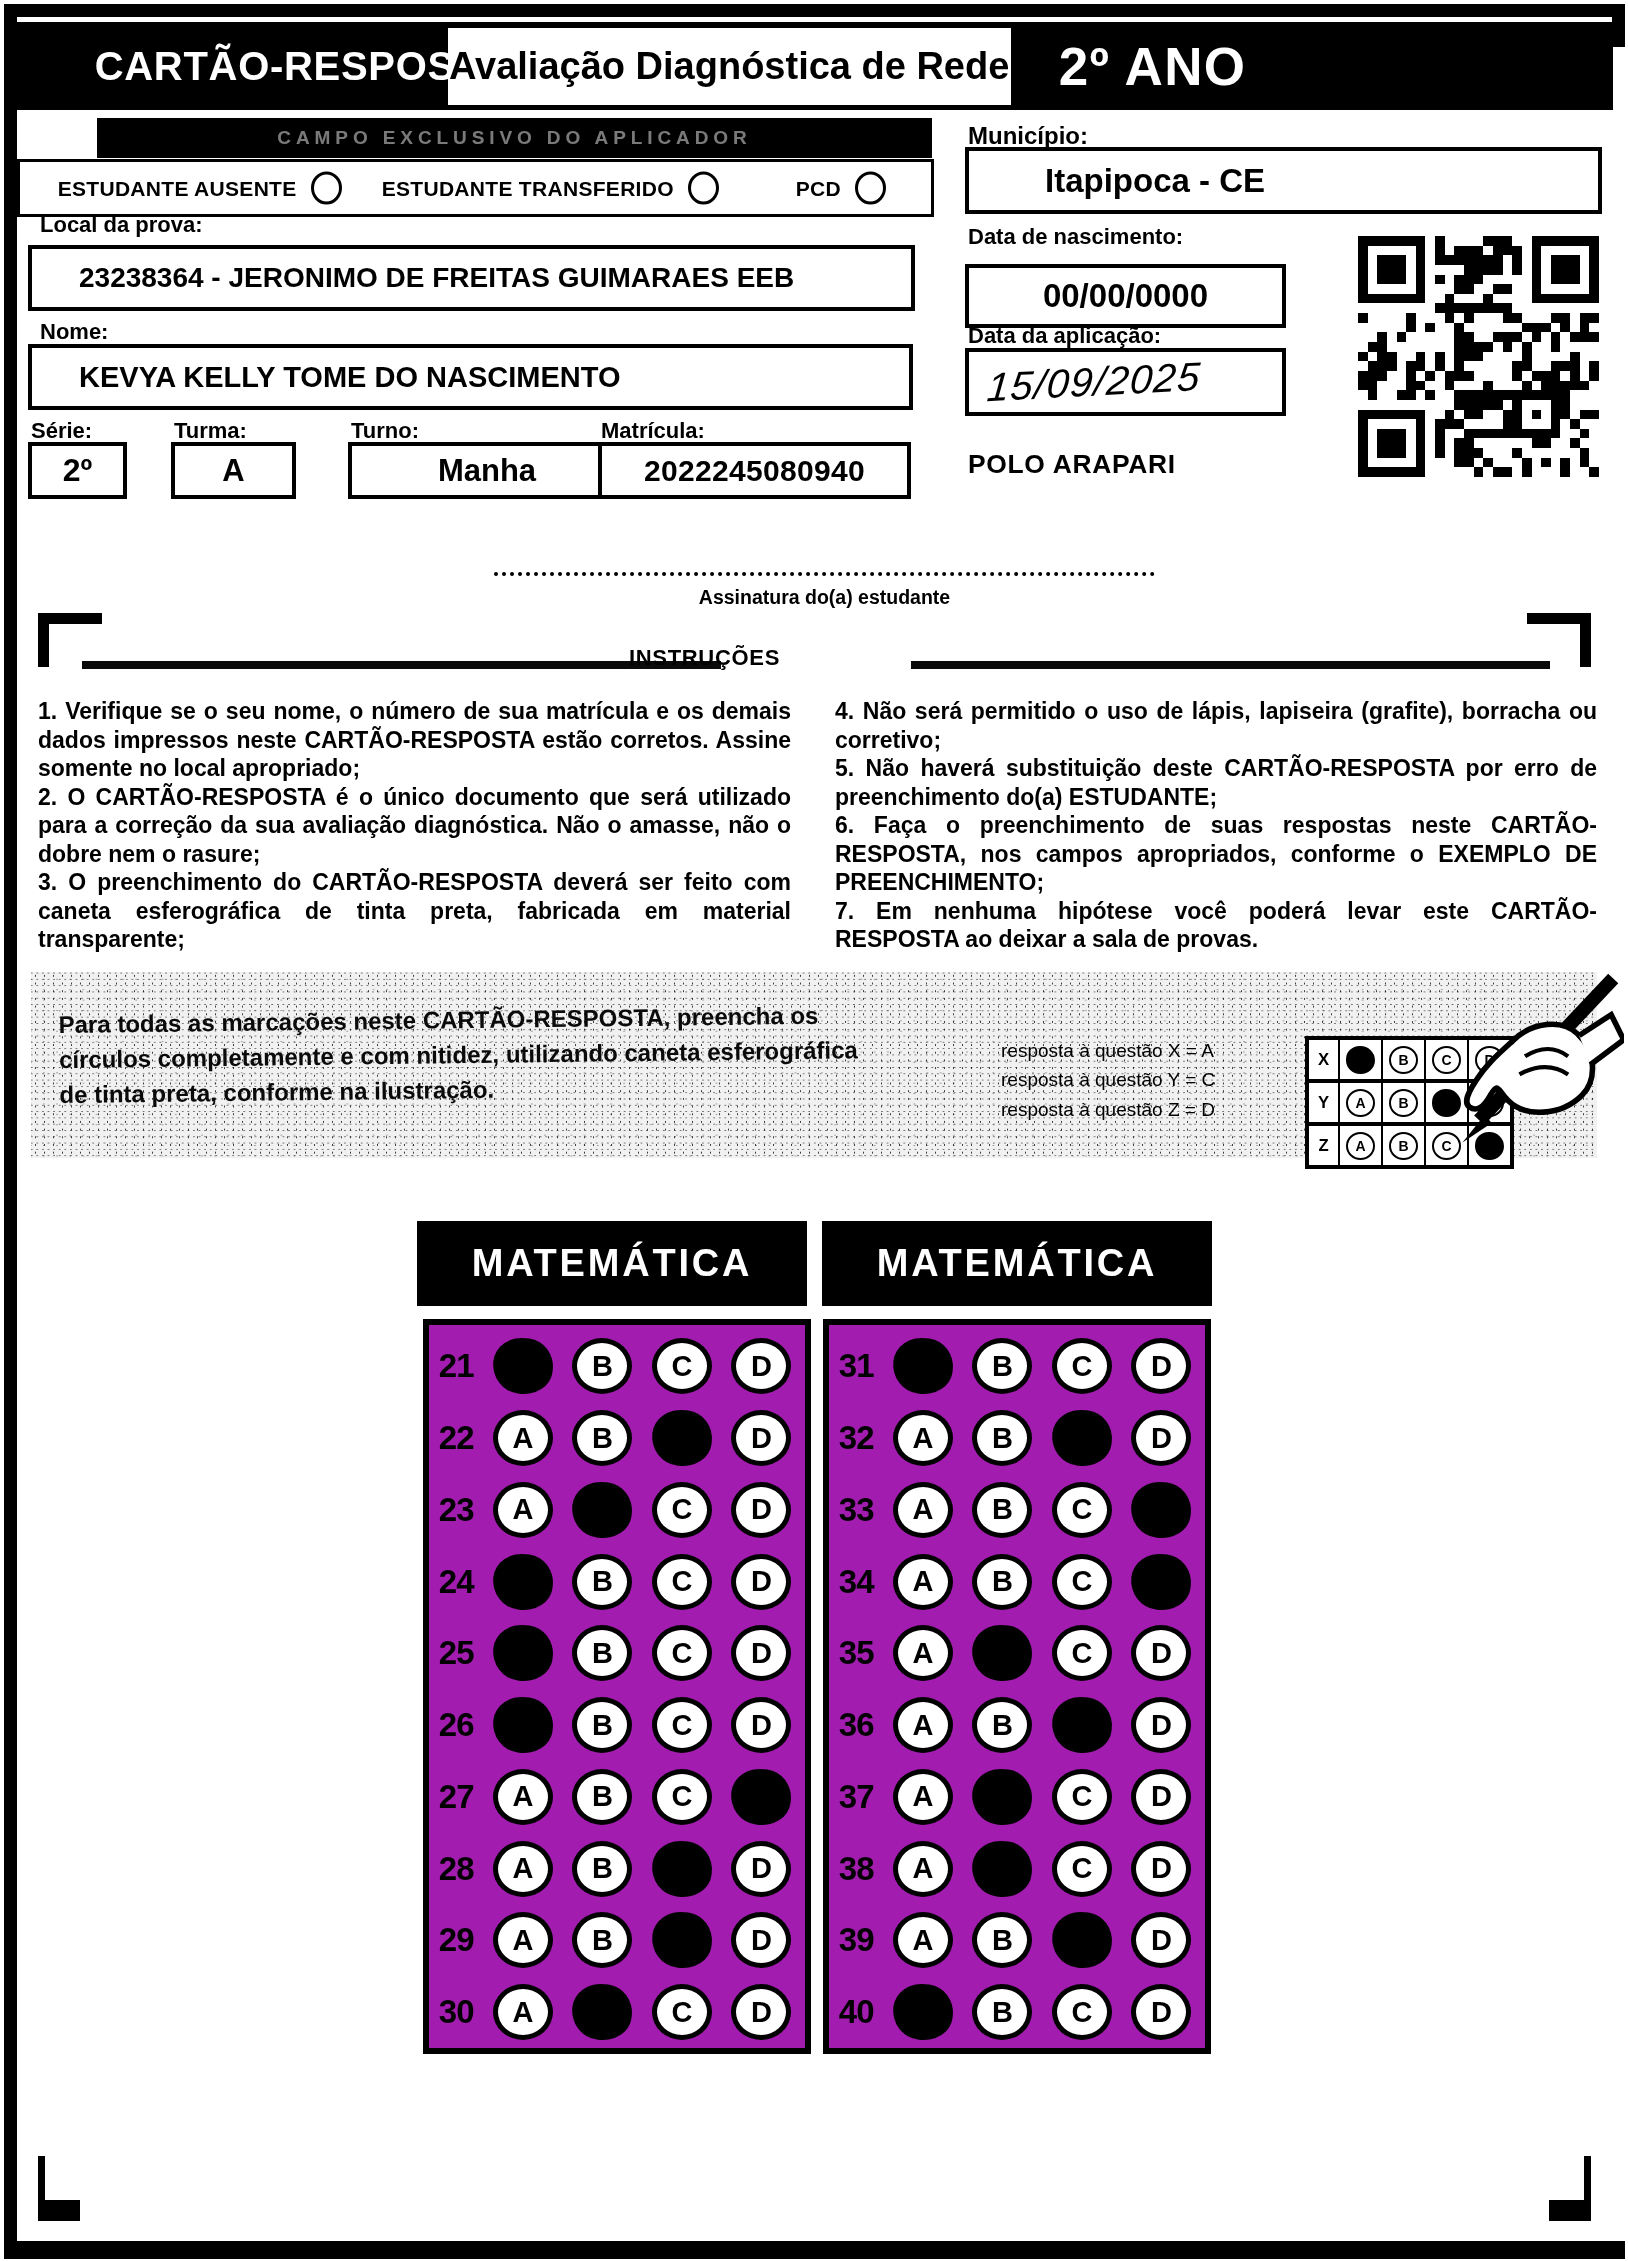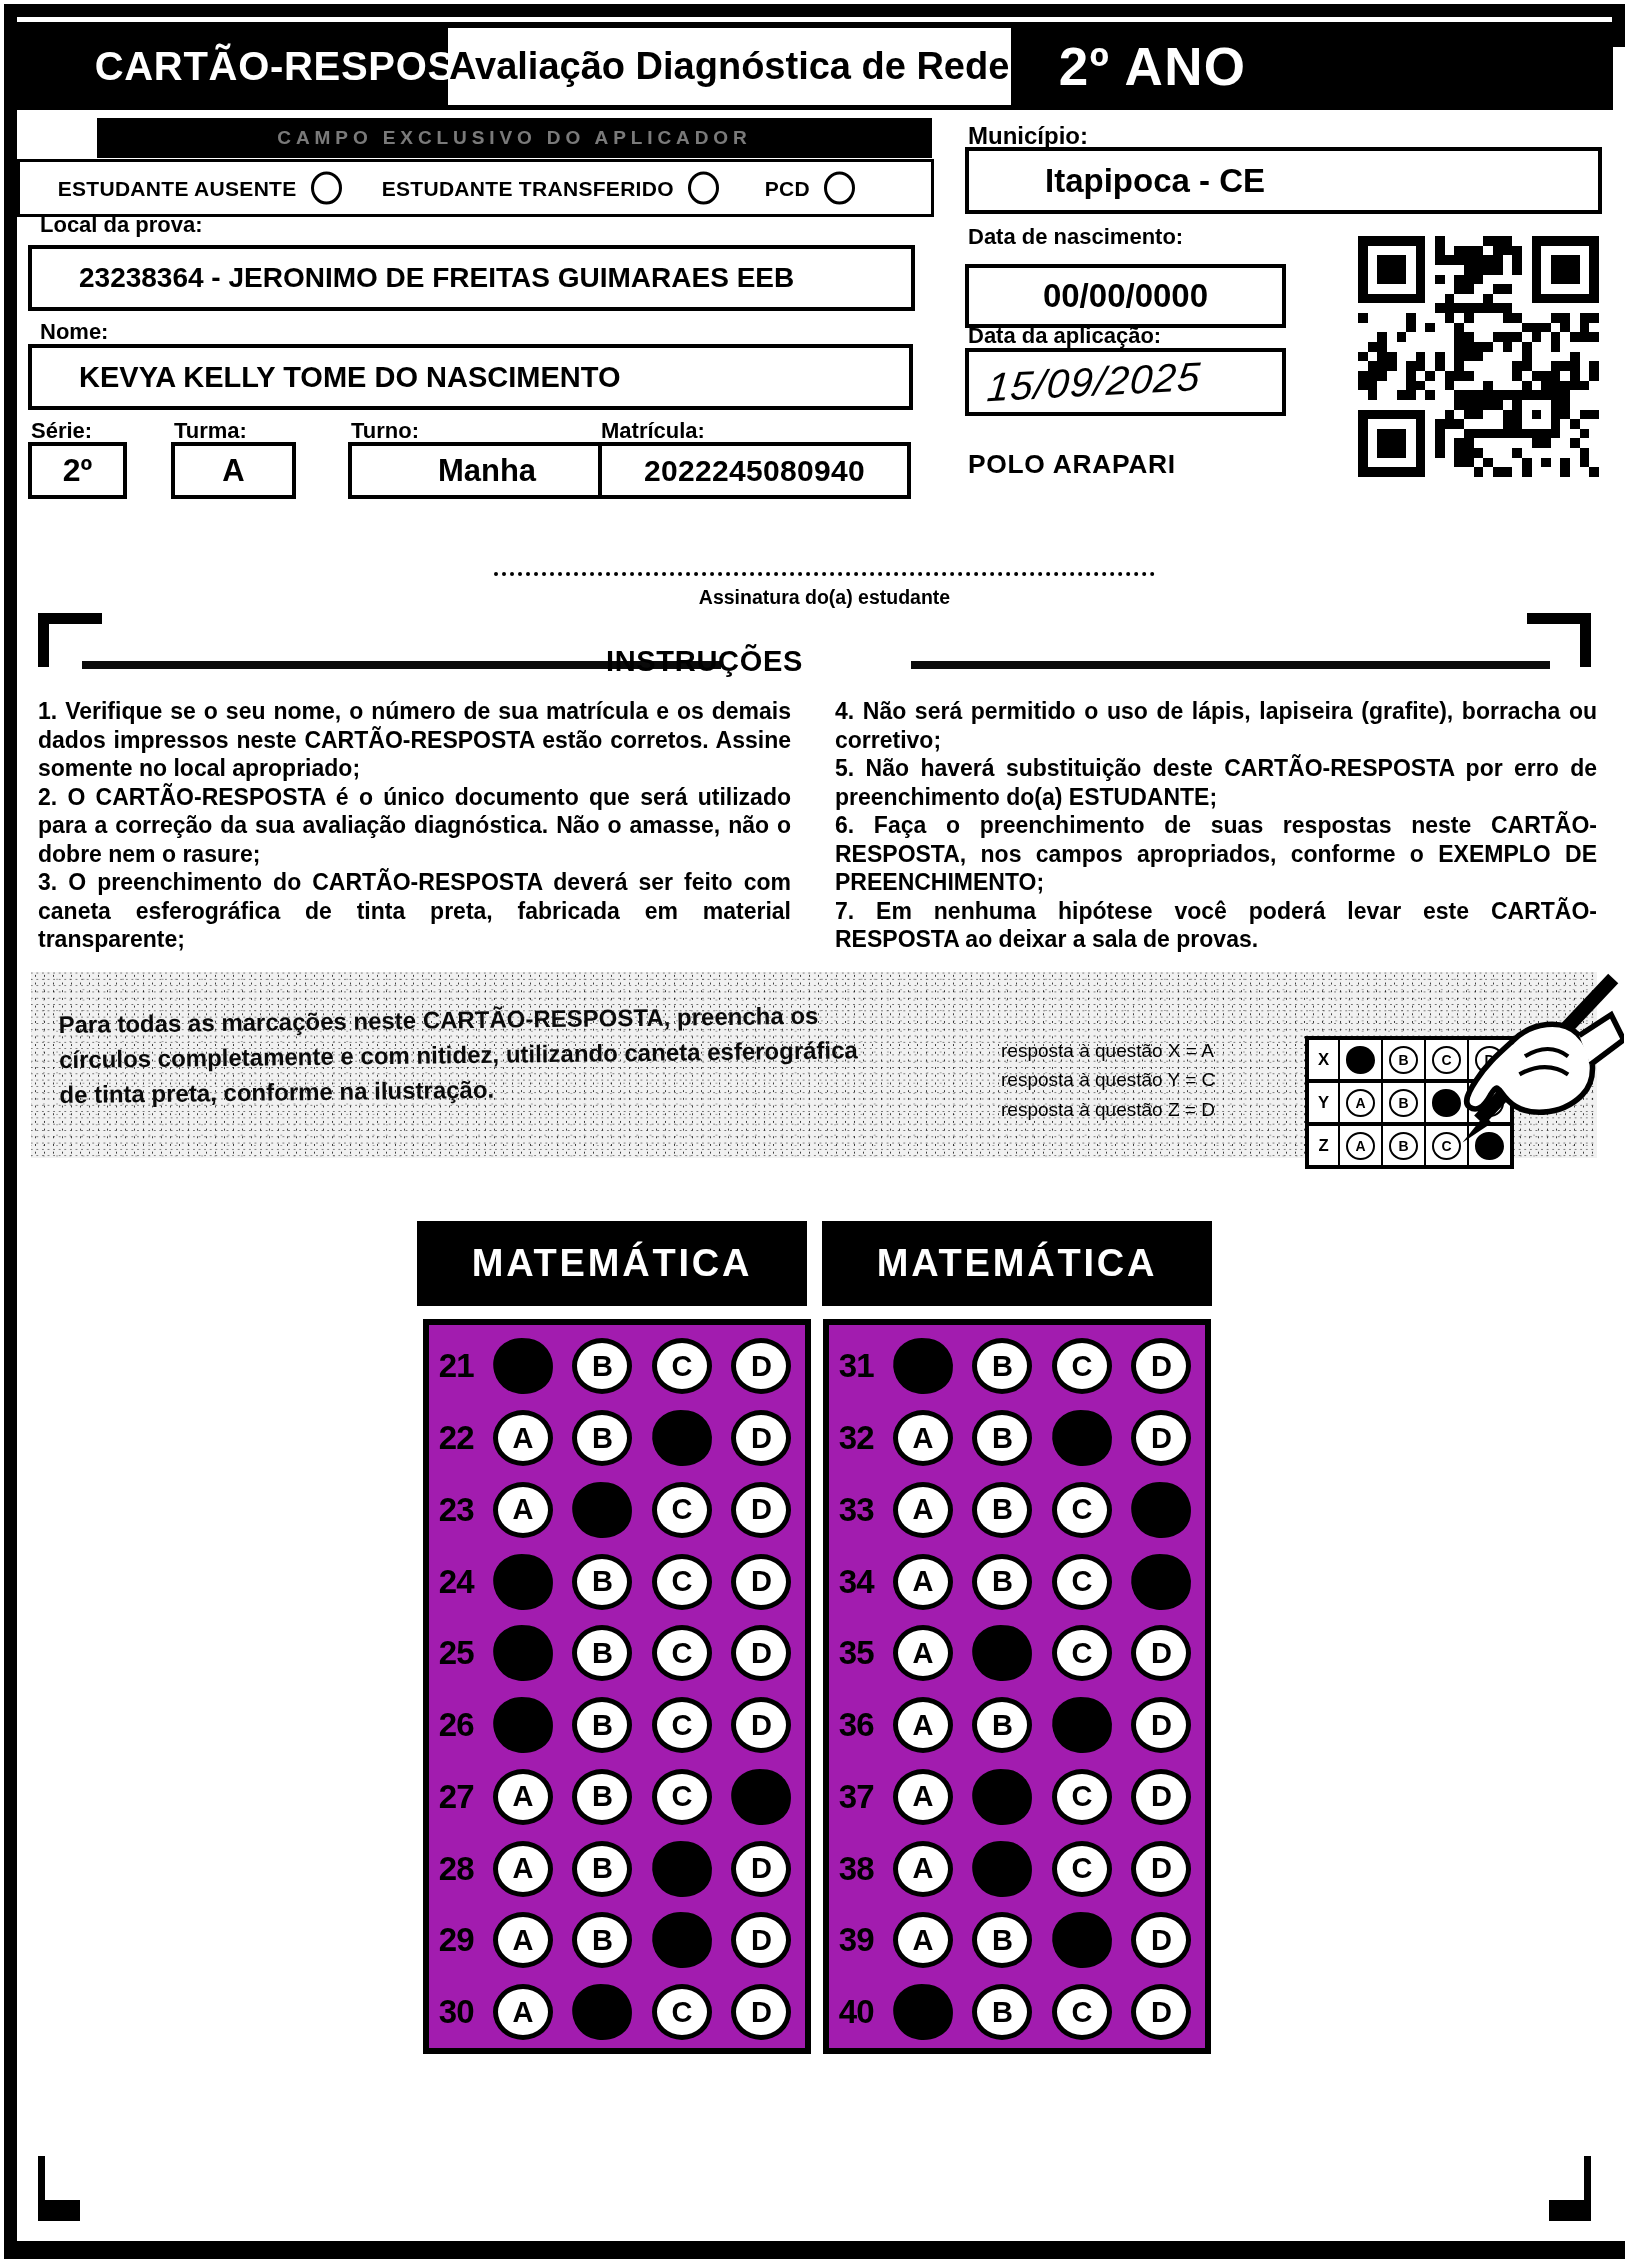--- a/index.html
+++ b/index.html
@@ -82,21 +82,21 @@
   .sig-label{left:494px;top:586px;width:661px;text-align:center;font-size:19.5px;font-weight:bold;}
 
   
   .crn{position:absolute;}
   .crn-tl{left:38px;top:613px;width:64px;height:54px;border-top:11px solid #000;border-left:11px solid #000;}
   .crn-tr{left:1527px;top:613px;width:64px;height:54px;border-top:11px solid #000;border-right:11px solid #000;}
   .crn-bl{left:38px;top:2156px;width:42px;height:65px;border-left:7.7px solid #000;border-bottom:21px solid #000;}
   .crn-br{left:1549px;top:2156px;width:42px;height:65px;border-right:7.7px solid #000;border-bottom:21px solid #000;}
 
   
-  .ins-title{left:0;top:645px;width:1409px;text-align:center;font-size:29px;font-weight:bold;letter-spacing:0.7px;}
+  .ins-title{left:0;top:645px;width:1409px;text-align:center;font-size:22px;font-weight:bold;letter-spacing:0.7px;}
   .ins-line-l{left:82px;top:661px;width:639px;height:7.7px;background:#0a0a0a;}
   .ins-line-r{left:911px;top:661px;width:639px;height:7.7px;background:#0a0a0a;}
   .ins-col{font-size:23px;font-weight:bold;line-height:1.24;text-align:justify;}
   .ins-col p{margin:0;}
   .ins-left{left:38px;top:697px;width:753px;}
   .ins-right{left:835px;top:697px;width:762px;}
 
   
   .band{left:31px;top:972px;width:1566px;height:186px;background:#f1f1f1;
     background-image:
@@ -164,21 +164,21 @@
   </div>
   <div class="abs apl-box" id="applicator-box">
       <div class="apl-group" style="left: 38px;">
         <span class="lbl">ESTUDANTE AUSENTE</span>
         <span class="opt-circle"></span>
       </div>
       <div class="apl-group" style="left: 362px;">
         <span class="lbl">ESTUDANTE TRANSFERIDO</span>
         <span class="opt-circle"></span>
       </div>
-      <div class="apl-group" style="left: 745px;">
+      <div class="apl-group" style="left: 776px;">
         <span class="lbl">PCD</span>
         <span class="opt-circle"></span>
       </div>
     </div>
 
   <div class="abs flabel lbl-local">Local da prova:</div>
   <div class="abs fbox box-local">
     <span class="val">23238364 - JERONIMO DE FREITAS GUIMARAES EEB</span>
   </div>
 

